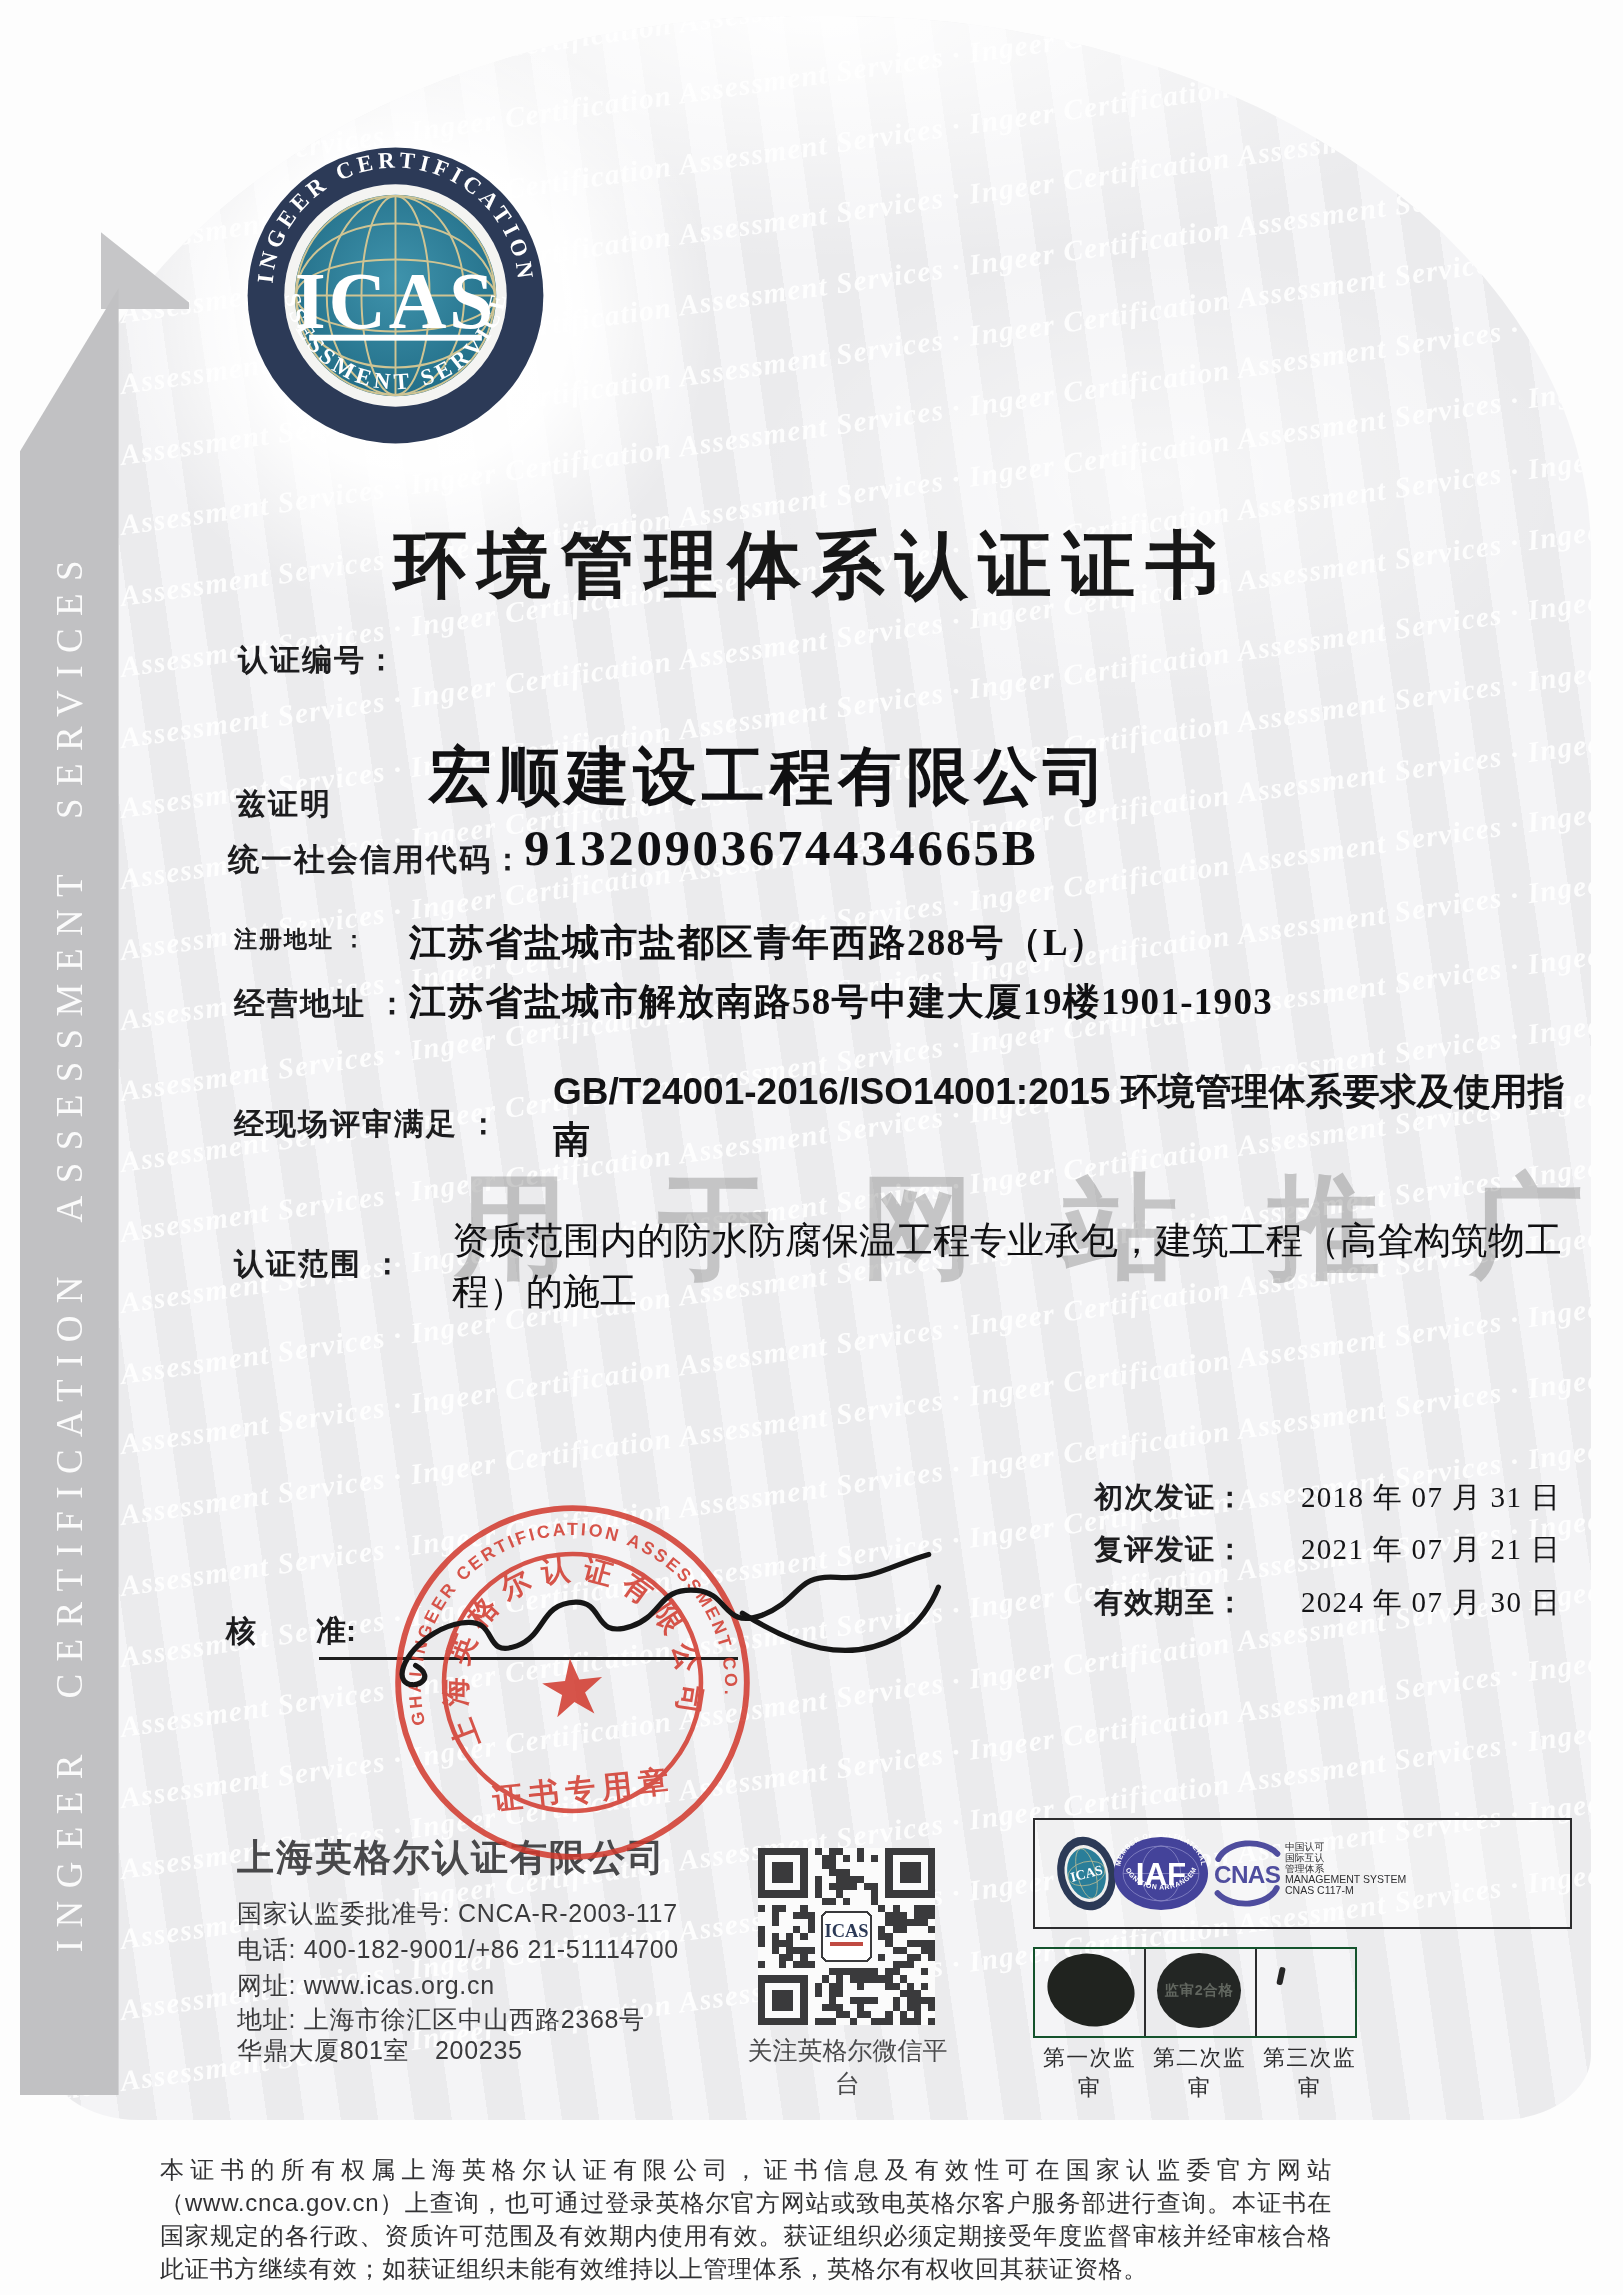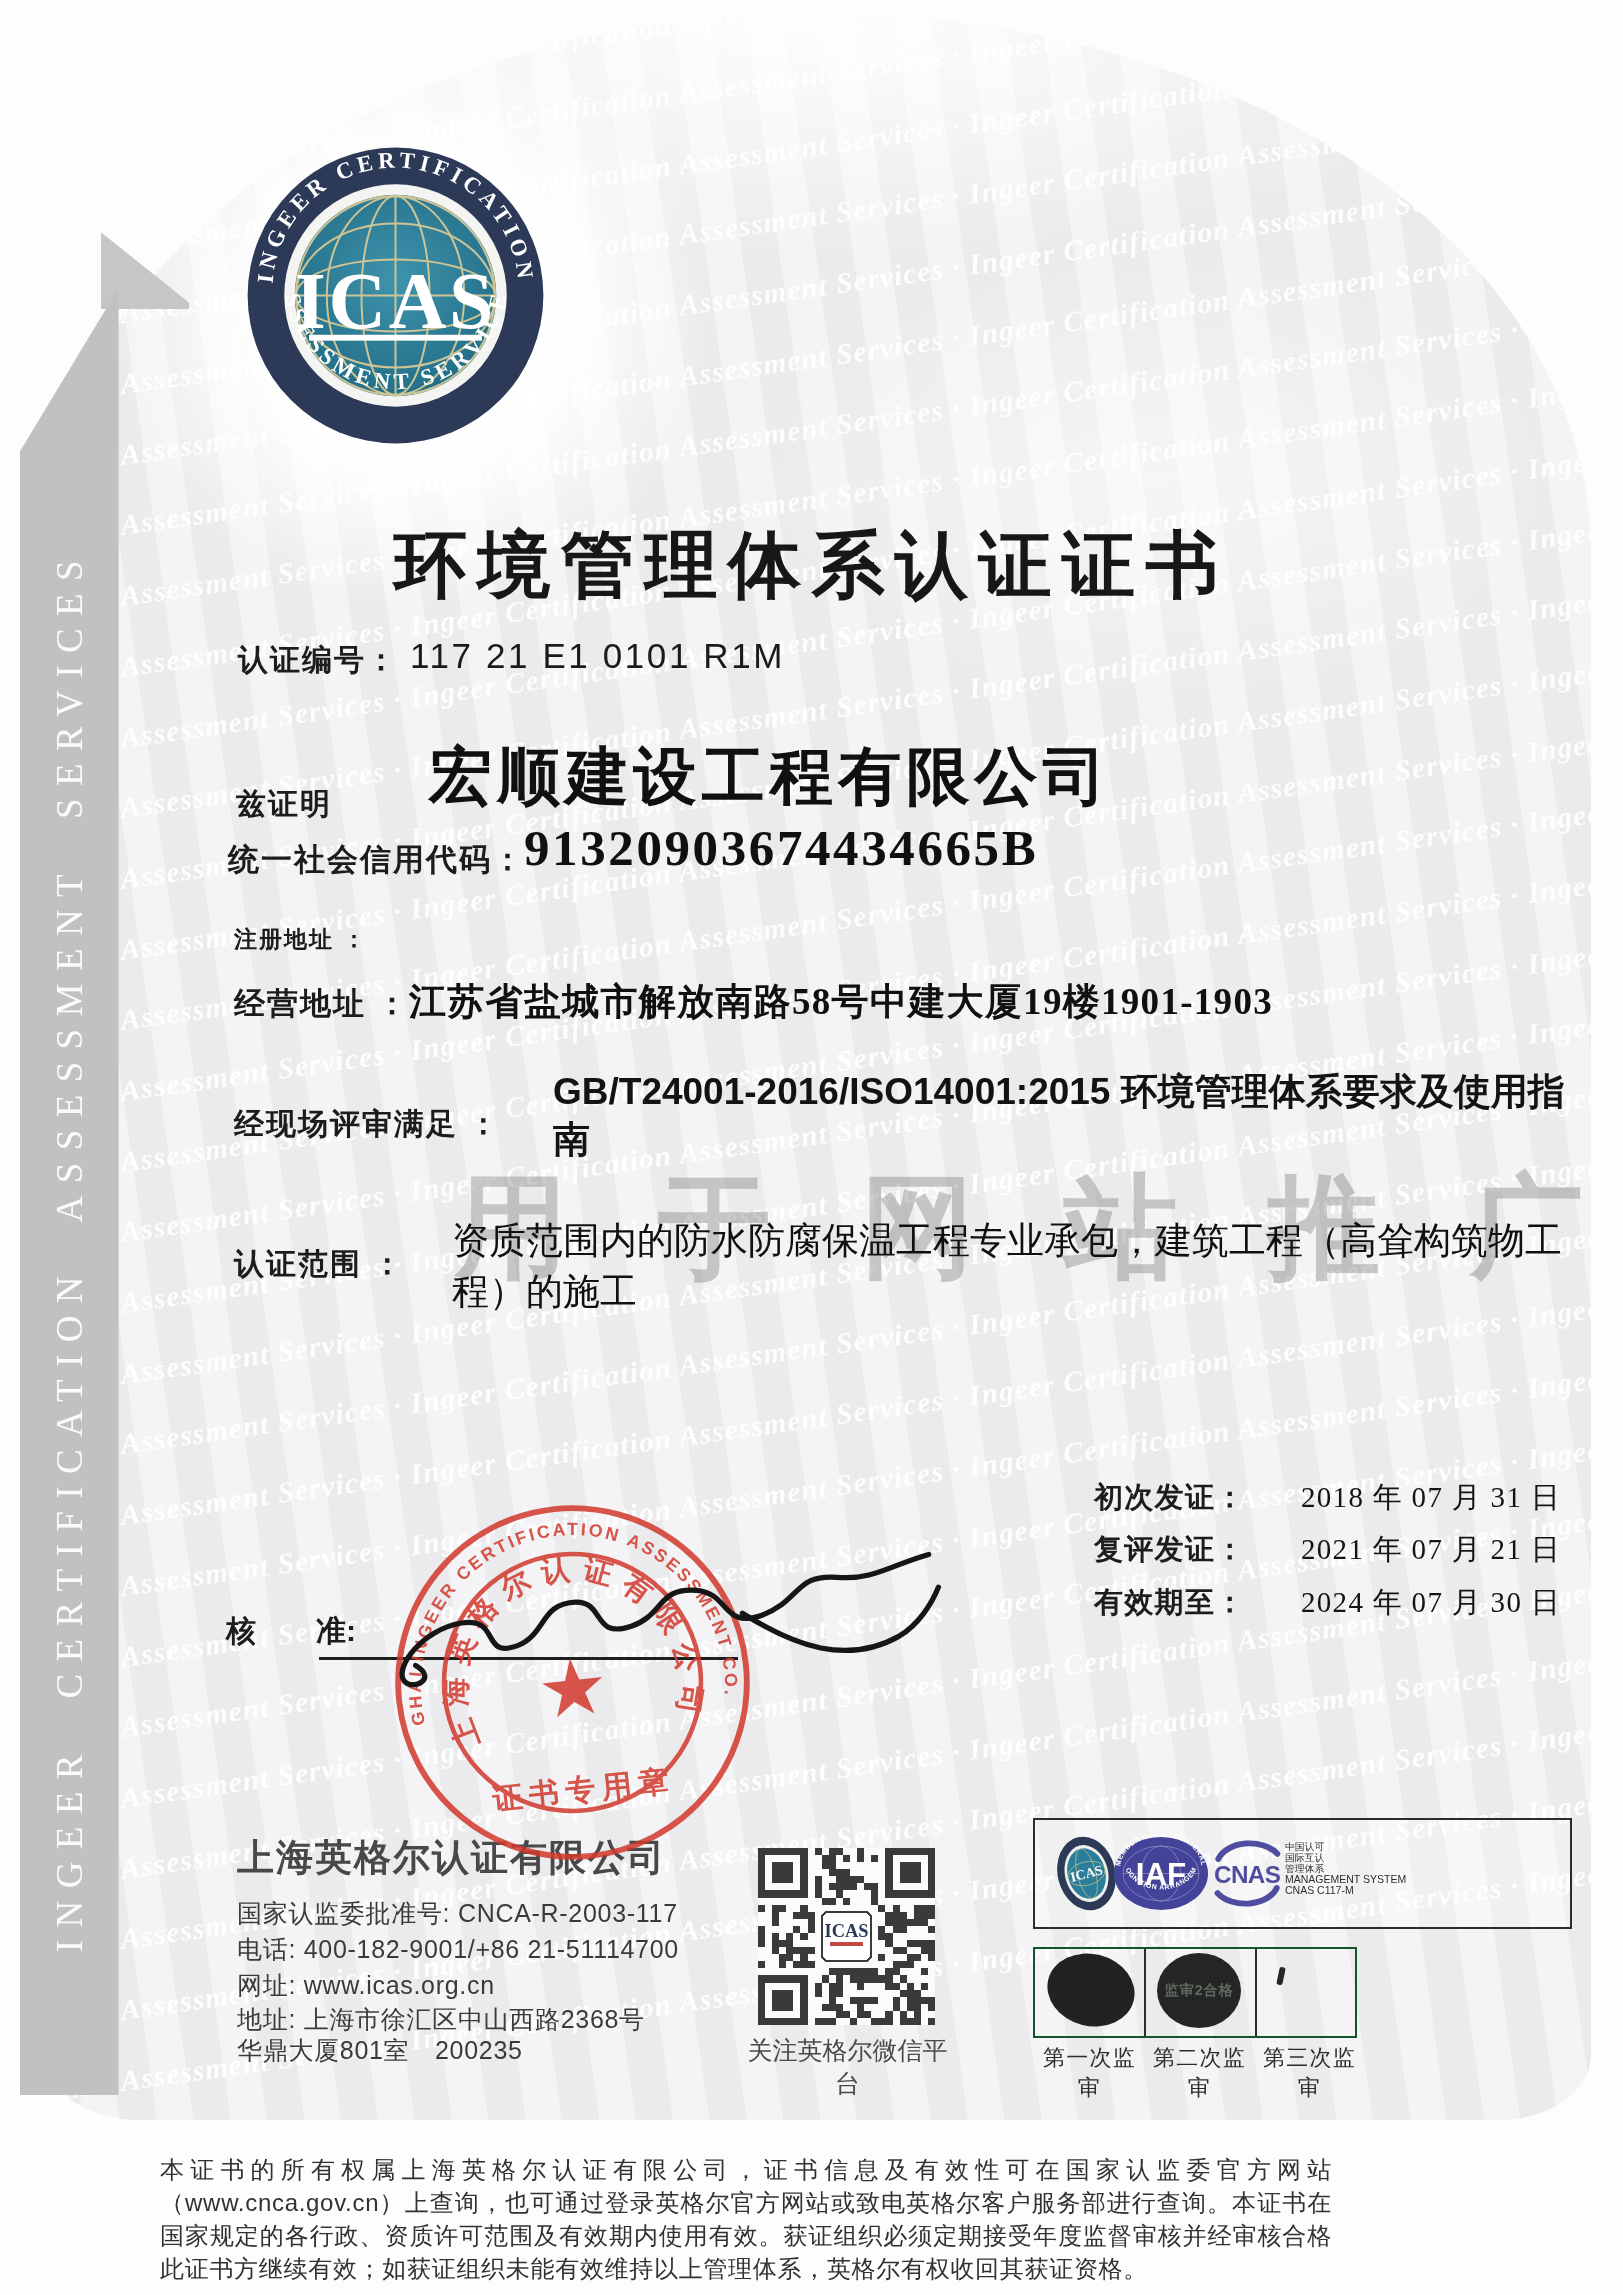--- a/index.html
+++ b/index.html
@@ -167,29 +167,29 @@
         <textPath href="#arcTop" startOffset="50%" text-anchor="middle">INGEER CERTIFICATION</textPath>
       </text>
       <text font-family="Liberation Serif, serif" font-size="35" font-weight="700" fill="#ffffff" letter-spacing="7">
         <textPath href="#arcBot" startOffset="50%" text-anchor="middle">ASSESSMENT SERVICES</textPath>
       </text>
     </svg>
 
     <div class="title">环境管理体系认证证书</div>
 
     <div class="lbl" style="left:238px;top:640px;">认证编号：</div>
-    <div class="certno-val">117 21 E1 0101 R1M</div>
 
     <div class="lbl" style="left:236px;top:784px;">兹证明</div>
     <div class="company val-serif">宏顺建设工程有限公司</div>
 
     <div class="lbl" style="left:228px;top:839px;font-size:31px;">统一社会信用代码：</div>
     <div class="credit-val val-serif">91320903674434665B</div>
 
     <div class="lbl" style="left:234px;top:924px;font-size:23px;">注册地址 ：</div>
+    <div class="addr-val val-serif" style="left:409px;top:918px;">江苏省盐城市盐都区青年西路288号（L）</div>
     <div class="lbl" style="left:234px;top:983px;font-size:31px;">经营地址 ：</div>
     <div class="addr-val val-serif" style="left:409px;top:977px;">江苏省盐城市解放南路58号中建大厦19楼1901-1903</div>
 
     <div class="lbl" style="left:234px;top:1104px;">经现场评审满足 ：</div>
     <div class="std-val">GB/T24001-2016/ISO14001:2015 环境管理体系要求及使用指南</div>
 
     <div class="lbl" style="left:234px;top:1244px;">认证范围 ：</div>
     <div class="scope-val val-serif">资质范围内的防水防腐保温工程专业承包，建筑工程（高耸构筑物工程）的施工</div>
 
     <div class="date-lbl" style="top:1478px;">初次发证：</div>

